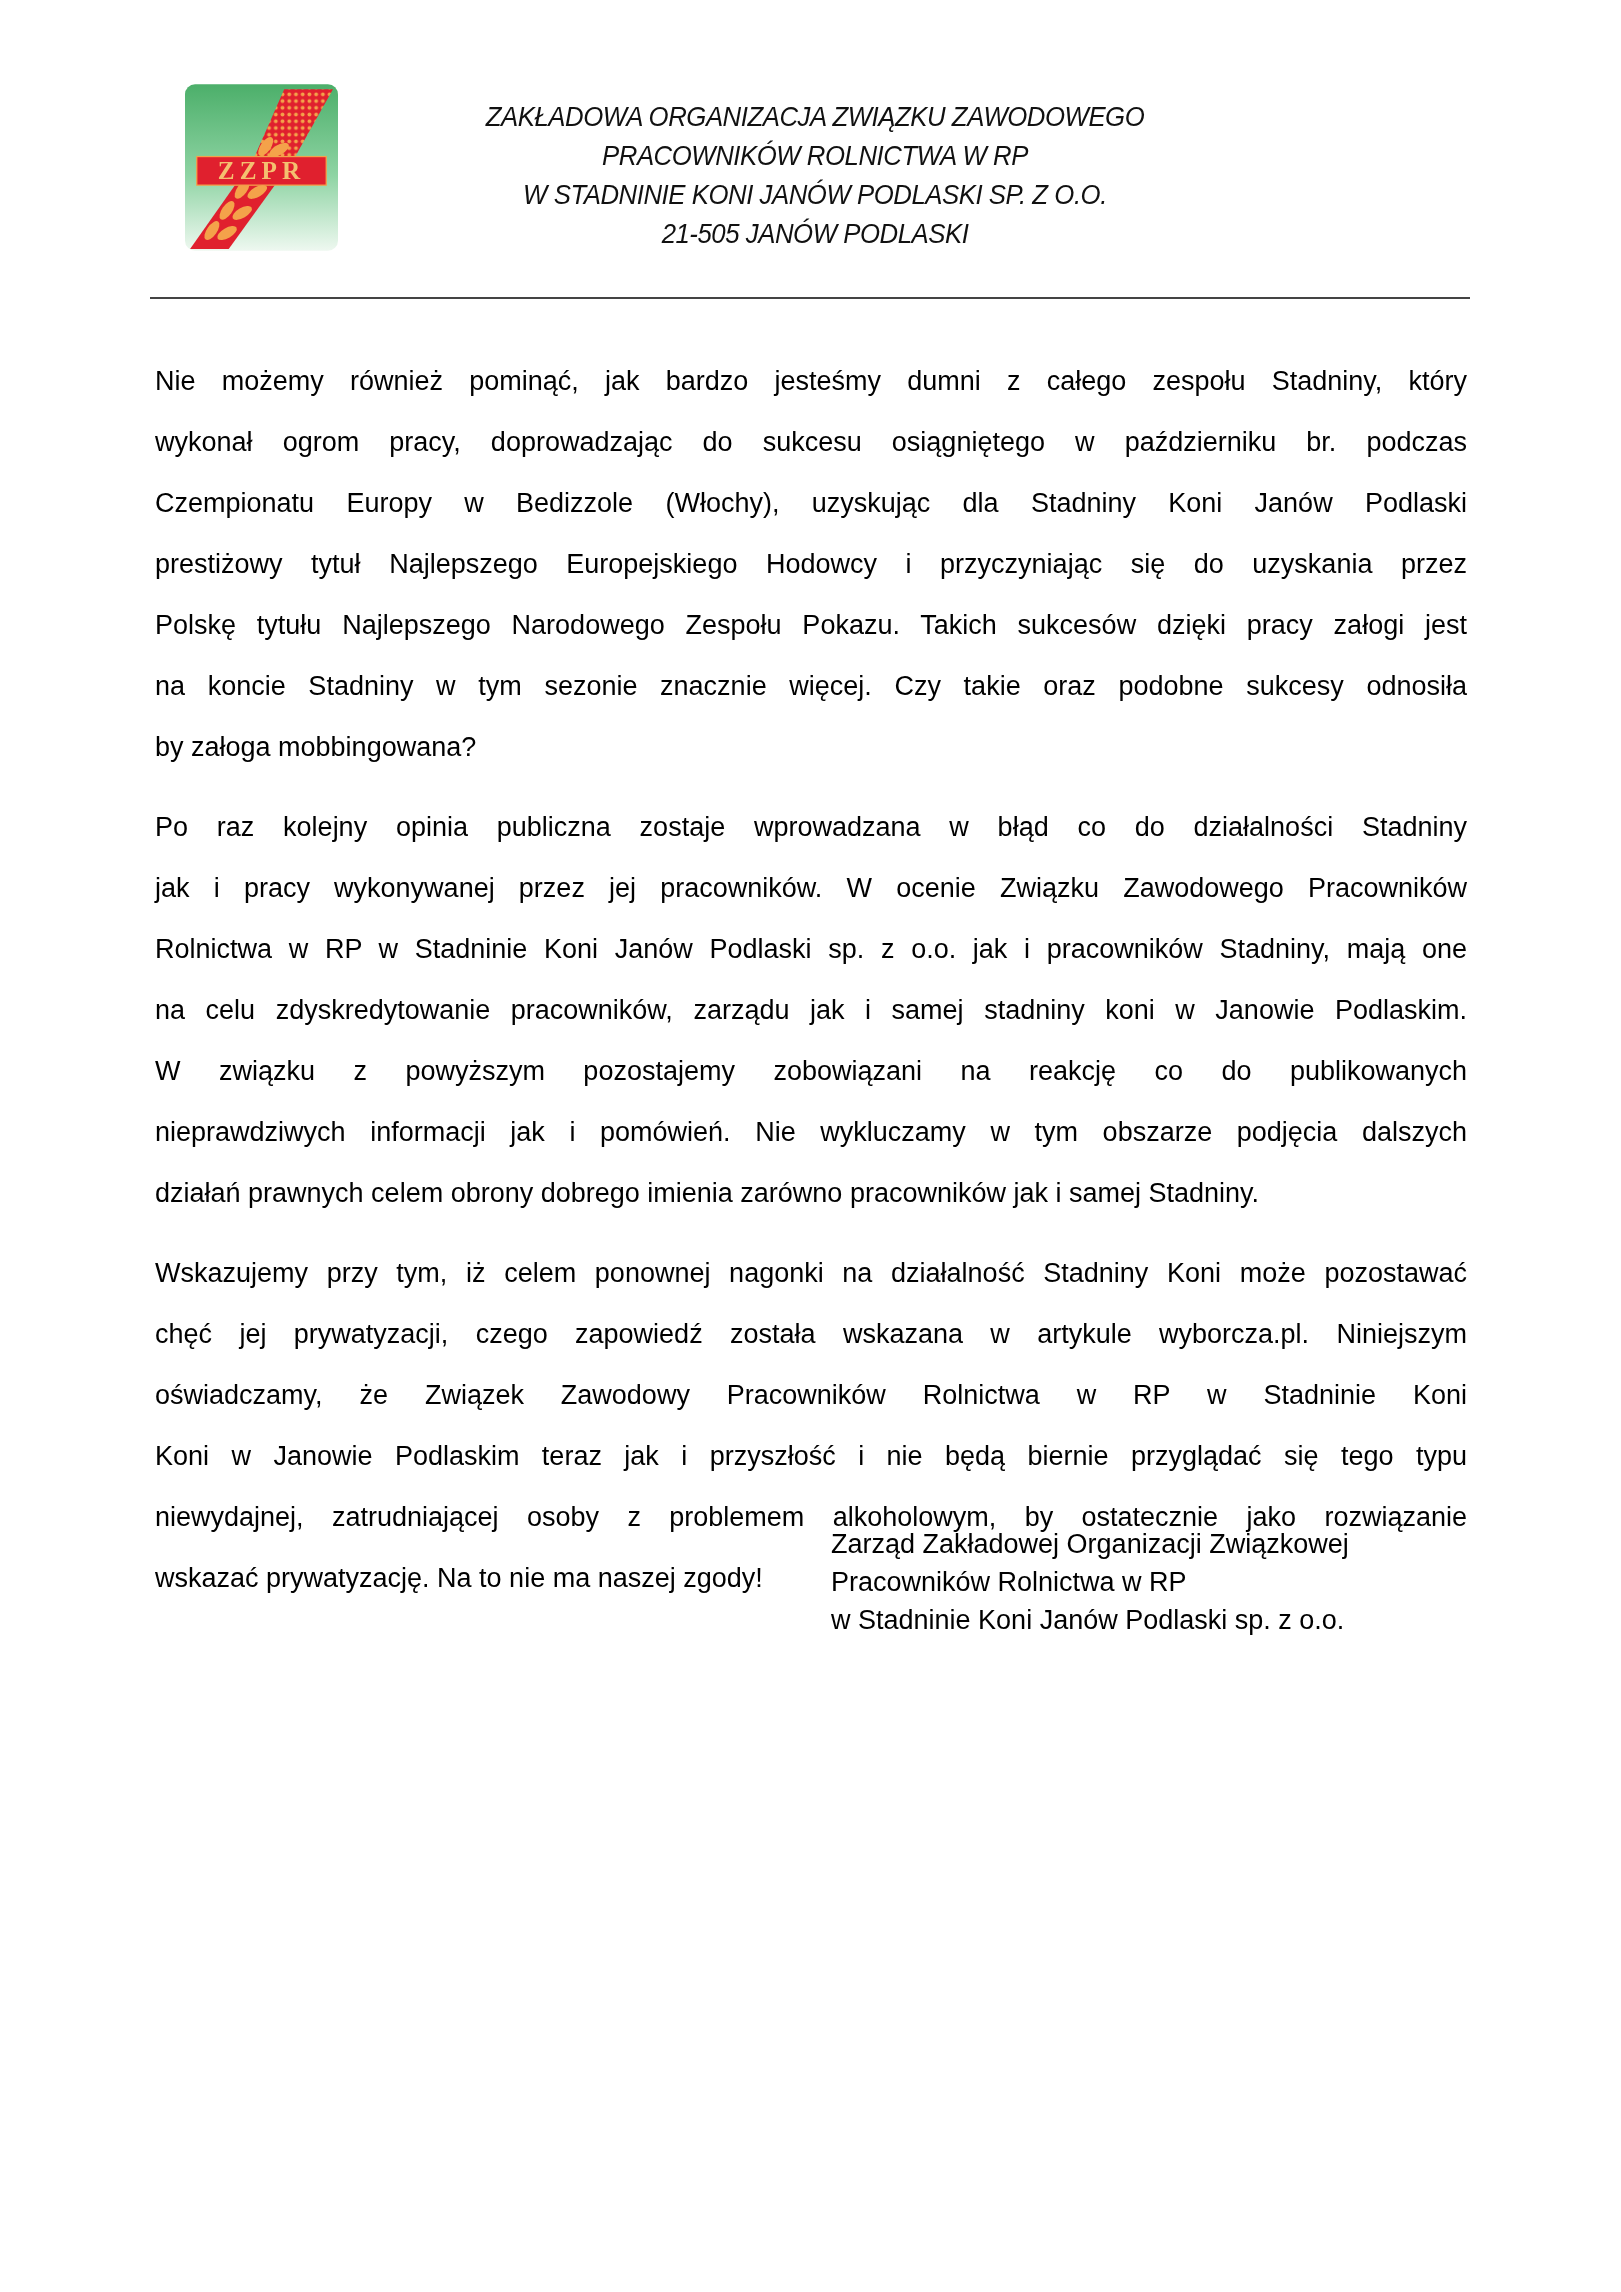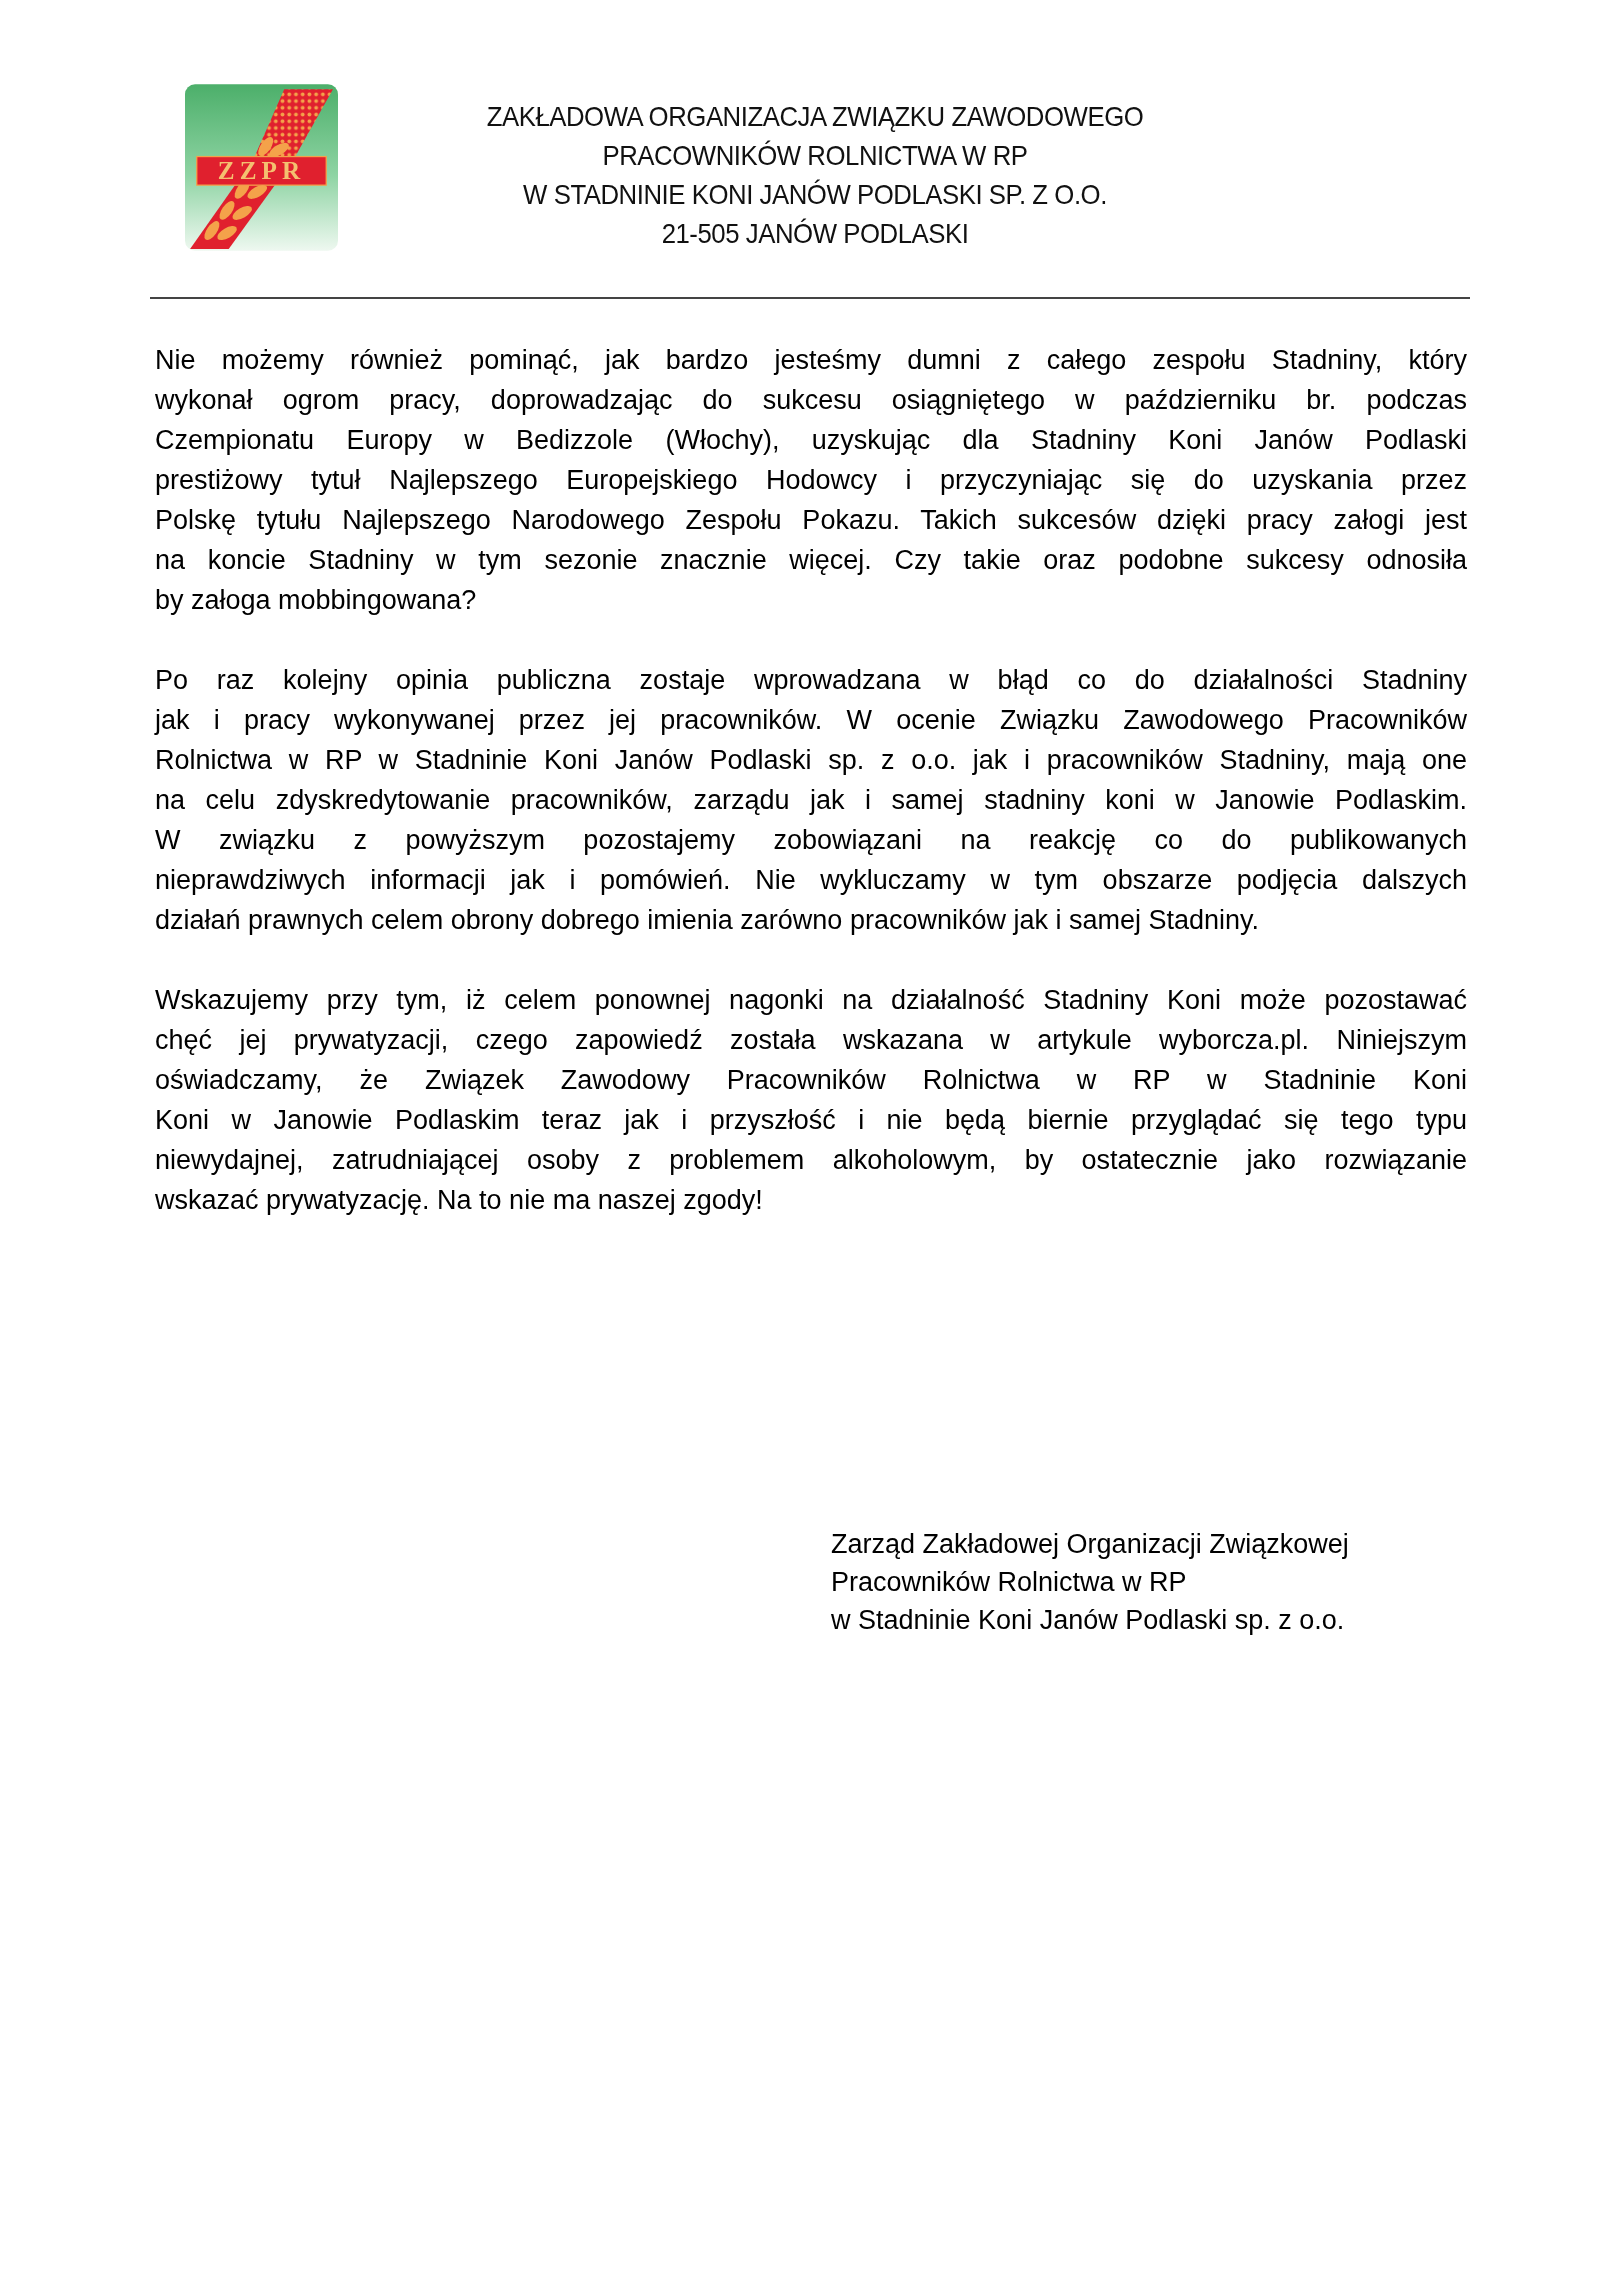--- a/index.html
+++ b/index.html
@@ -33,20 +33,21 @@
       position: absolute;
       left: 421px;
       top: 97px;
       width: 788px;
       text-align: center;
       font-family: "Liberation Sans", "DejaVu Sans", sans-serif;
       font-size: 28px;
       line-height: 39px;
       letter-spacing: -0.5px;
       color: #111111;
+      font-style: italic;
     }
     .org-header .line { display: block; white-space: nowrap; transform: scaleX(0.92); }
     .divider {
       position: absolute;
       left: 150px;
       top: 297px;
       width: 1320px;
       height: 1.8px;
       background: #444444;
     }
@@ -63,20 +64,21 @@
     }
     .para {
       margin: 0 0 40px 0;
       text-align: justify;
     }
     .para .ln {
       display: block;
       text-align: justify;
       text-align-last: justify;
       white-space: normal;
+      margin-top: 21px;
     }
     .para .ln.last {
       text-align-last: left;
     }
     
     .signature {
       position: absolute;
       left: 831px;
       top: 1525px;
       font-family: "Liberation Sans", "DejaVu Sans", sans-serif;

